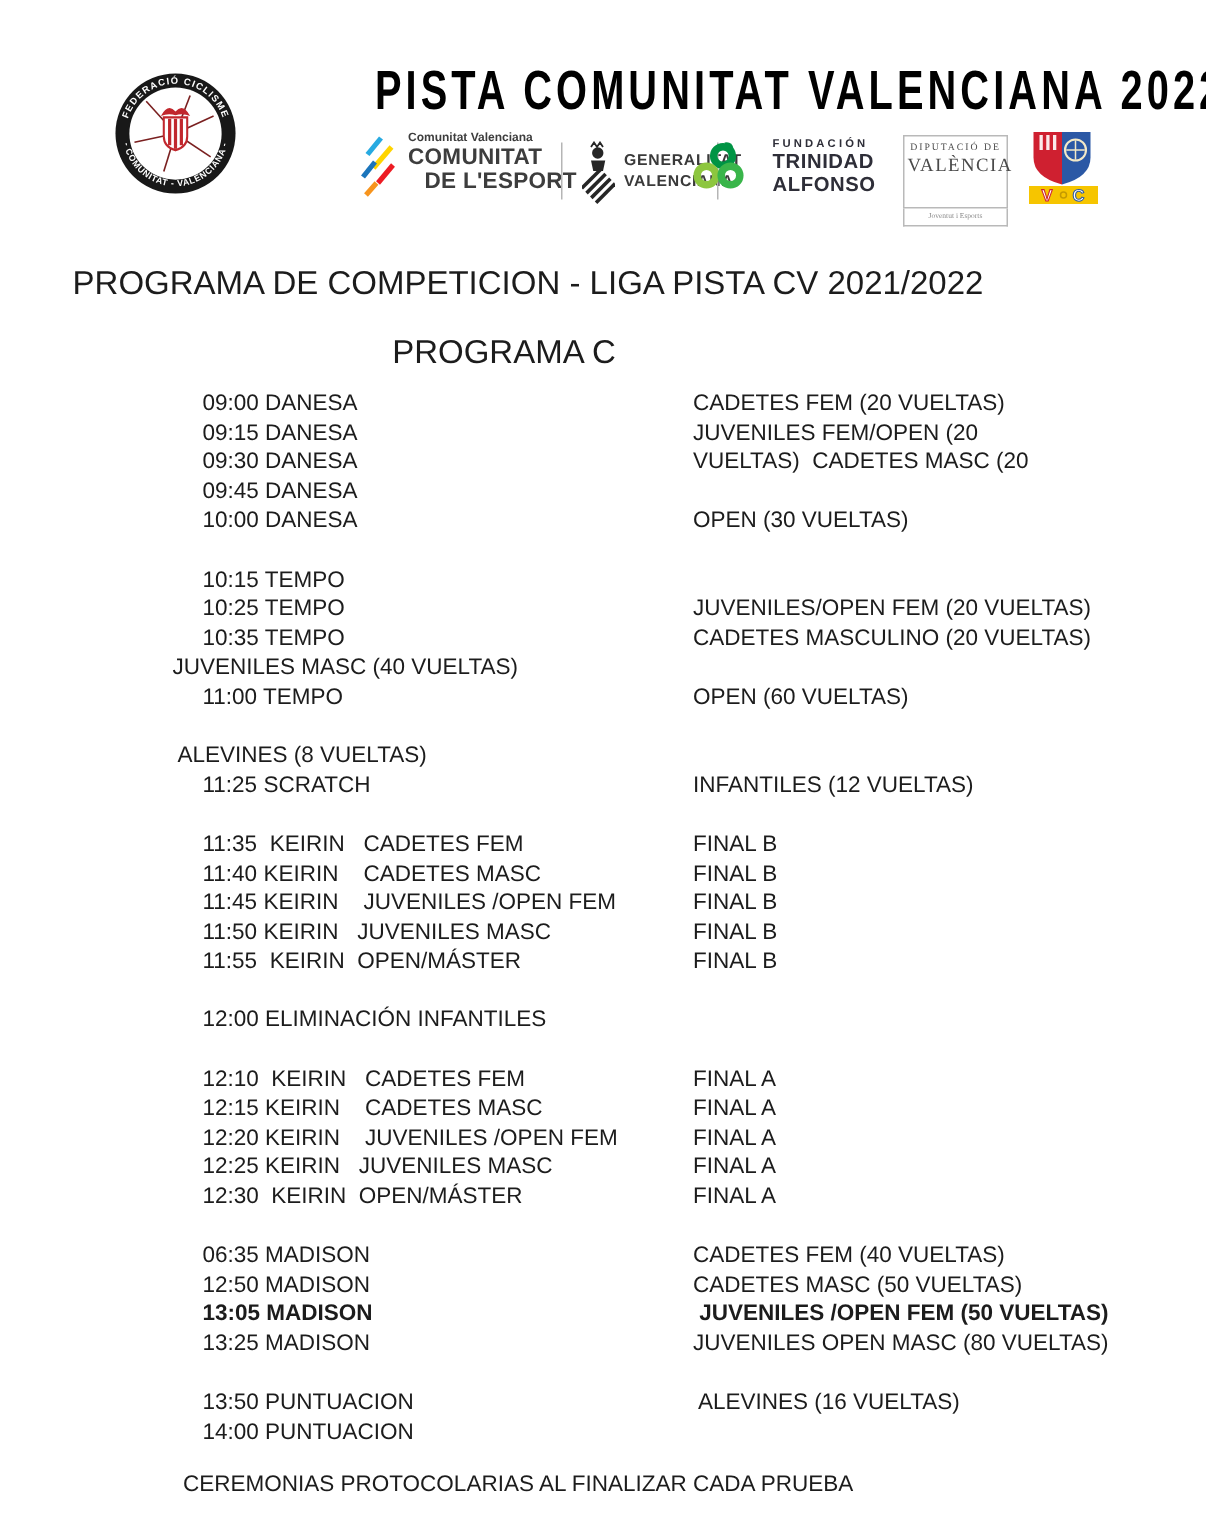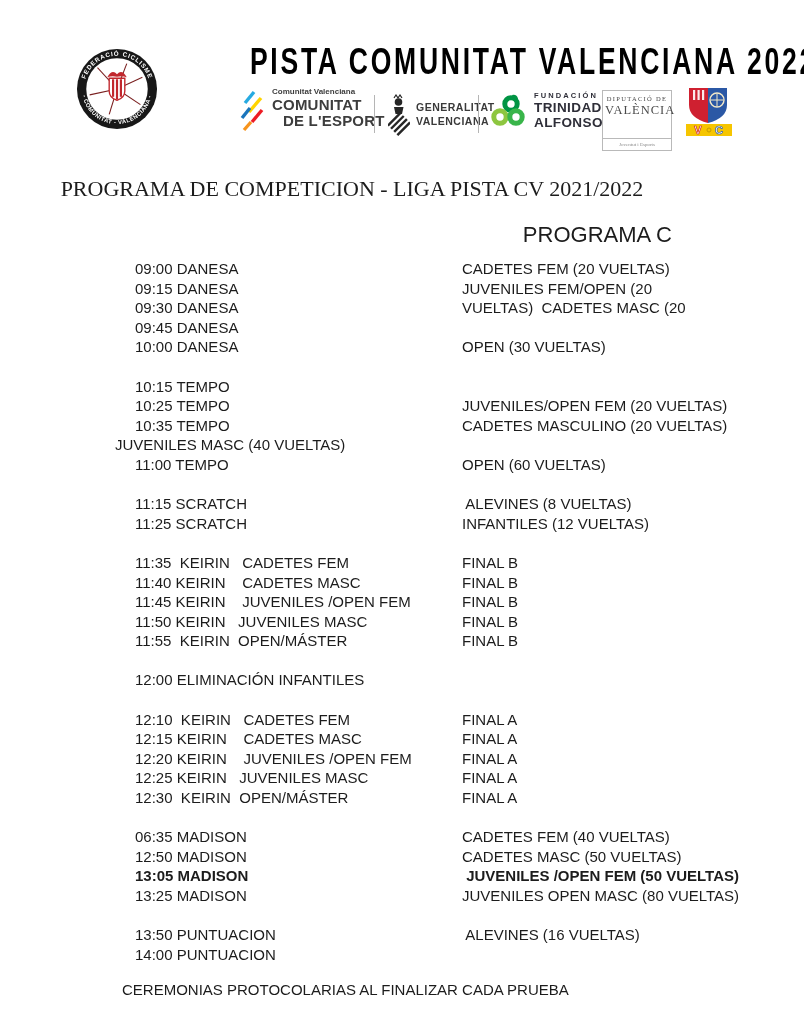--- a/index.html
+++ b/index.html
@@ -23,38 +23,38 @@
   .esport .sub{font-size:8px;font-weight:700;margin-bottom:1px;}
   .esport .l1{font-size:15px;font-weight:700;letter-spacing:.2px;}
   .esport .l2{font-size:15px;font-weight:700;letter-spacing:.2px;padding-left:11px;}
 
   .vdivider{position:absolute;width:1px;height:38px;background:#b5b5b5;top:95px;}
   .div1{left:374px;} .div2{left:478px;}
 
   .generalitat{position:absolute;left:388px;top:94px;display:flex;gap:6px;align-items:center;}
   .generalitat .txt{font-size:10.5px;font-weight:700;color:#3a3a3a;letter-spacing:.5px;line-height:1.3;}
 
-  .trinidad{position:absolute;left:491px;top:92px;display:flex;gap:7px;align-items:center;}
+  .trinidad{position:absolute;left:462px;top:92px;display:flex;gap:17px;align-items:center;}
   .trinidad .txt{line-height:1.08;color:#2e2e38;}
   .trinidad .sub{font-size:7.5px;letter-spacing:2.1px;font-weight:700;margin-bottom:1px;}
   .trinidad .l{font-size:13.5px;font-weight:700;letter-spacing:.4px;}
 
   .diputacio{position:absolute;left:602px;top:90px;width:70px;
              font-family:"Liberation Serif",serif;text-align:center;color:#4a4a4a;}
   .diputacio .box{border:1px solid #b9b9b9;padding:4px 2px 20px;}
   .diputacio .l1{font-size:6.5px;letter-spacing:1.3px;}
   .diputacio .l2{font-size:12.5px;letter-spacing:1px;margin-top:1px;}
   .diputacio .subbox{border:1px solid #b9b9b9;border-top:none;font-size:5px;color:#8a8a8a;padding:3px 0;}
 
   .vclogo{position:absolute;left:686px;top:86px;}
 
   
   .program-title{position:absolute;left:0;top:176px;width:704px;text-align:center;
-                 font-size:22px;color:#1c1c1c;font-family:Liberation Serif, serif;}
-  .program-subtitle{position:absolute;left:0;top:222px;width:672px;text-align:right;
+                 font-size:22px;color:#1c1c1c;}
+  .program-subtitle{position:absolute;left:0;top:222px;width:672px;text-align:center;
                  font-size:22px;color:#1c1c1c;}
 
   
   .schedule{position:absolute;left:115px;top:259px;font-size:15px;line-height:19.6px;color:#1c1c1c;}
   .block{margin-bottom:19.6px;}
   .row{display:flex;height:19.6px;}
   .col-left{width:327px;white-space:pre;margin-left:20px;}
   .col-right{white-space:pre;}
   .bold{font-weight:700;}
 
@@ -220,21 +220,20 @@
         <div class="row">
           <span class="col-right">JUVENILES MASC (40 VUELTAS)</span>
         </div>
         <div class="row">
           <span class="col-left">11:00 TEMPO</span>
           <span class="col-right">OPEN (60 VUELTAS)</span>
         </div>
       </div>
       <div class="block">
         <div class="row">
-          <span class="col-left">11:15 SCRATCH</span>
           <span class="col-right"> ALEVINES (8 VUELTAS)</span>
         </div>
         <div class="row">
           <span class="col-left">11:25 SCRATCH</span>
           <span class="col-right">INFANTILES (12 VUELTAS)</span>
         </div>
       </div>
       <div class="block">
         <div class="row">
           <span class="col-left">11:35  KEIRIN   CADETES FEM</span>

